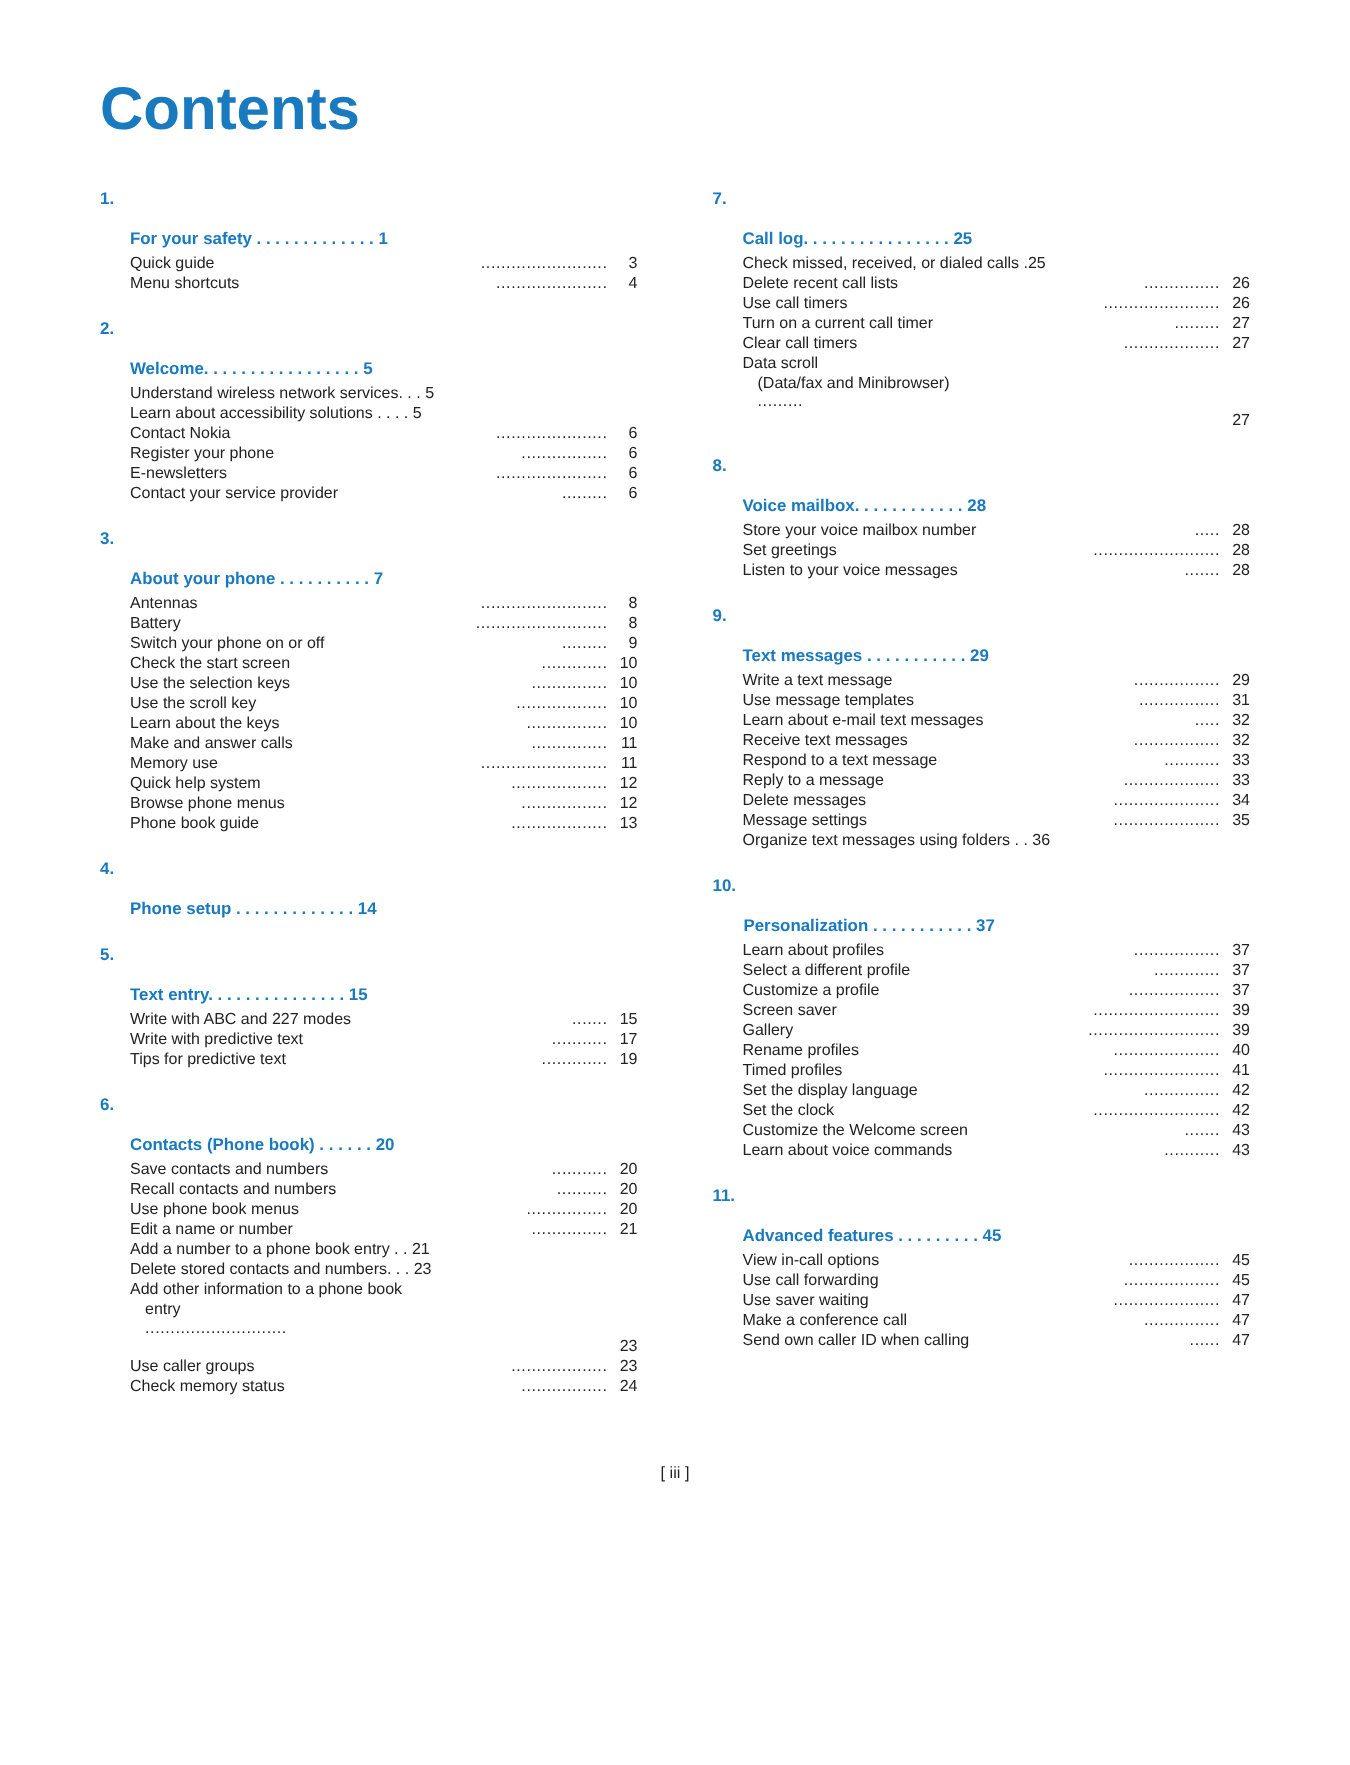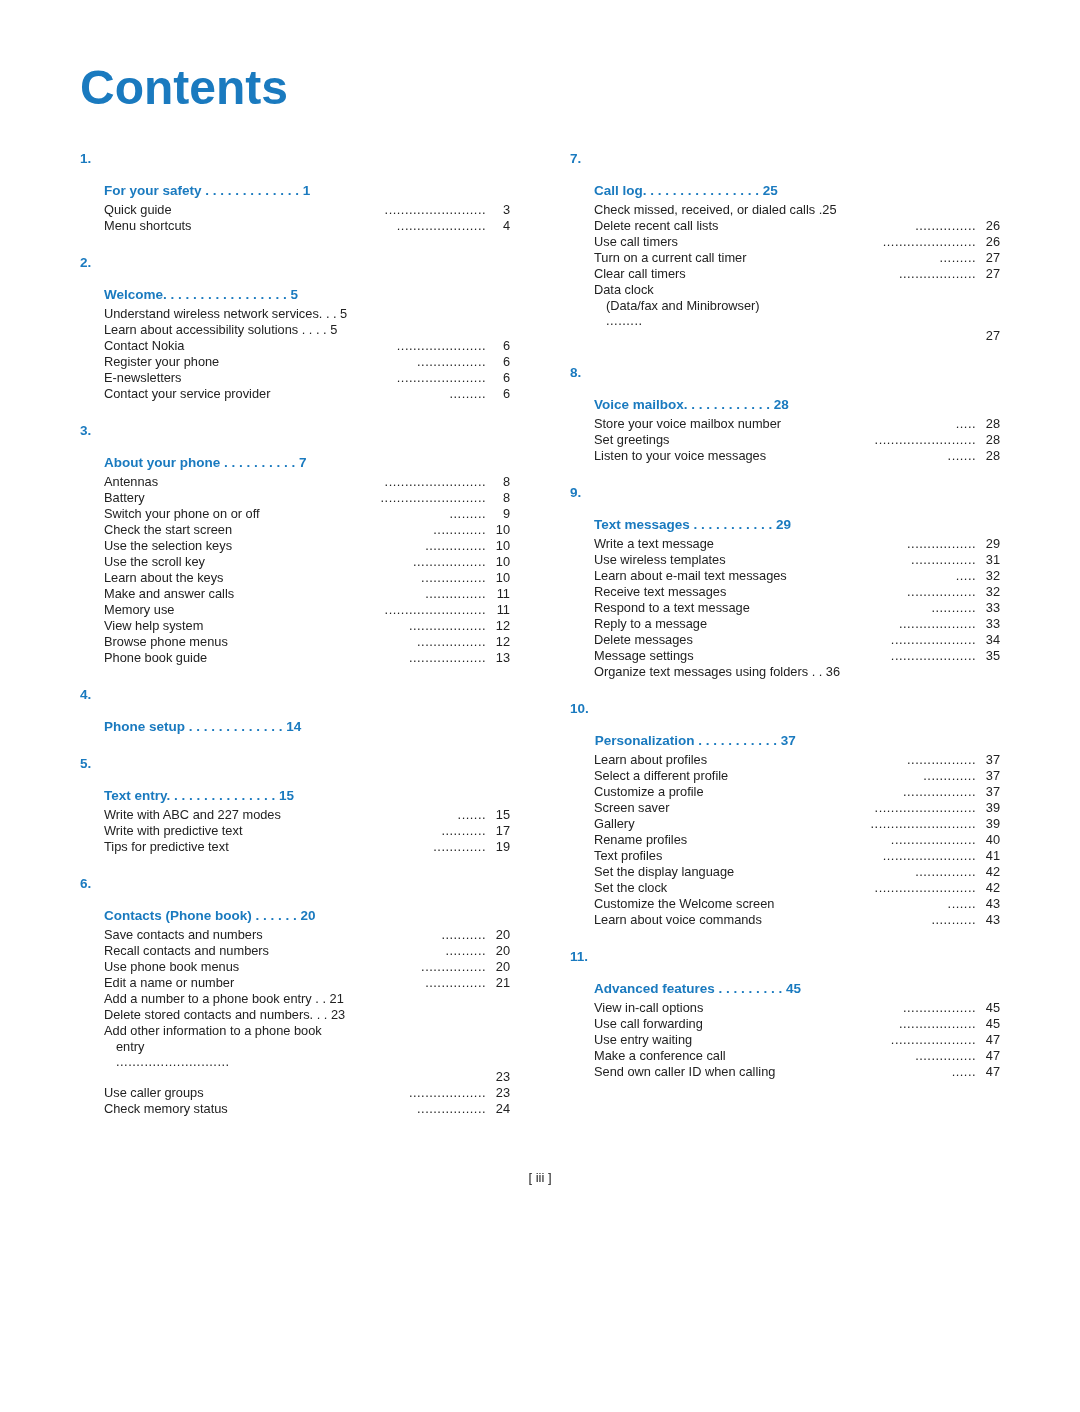--- a/index.html
+++ b/index.html
@@ -178,21 +178,21 @@
           <span class="entry-text">Make and answer calls</span>
           <span class="entry-dots">...............</span>
           <span class="entry-page">11</span>
         </div>
         <div class="entry">
           <span class="entry-text">Memory use</span>
           <span class="entry-dots">.........................</span>
           <span class="entry-page">11</span>
         </div>
         <div class="entry">
-          <span class="entry-text">View help system</span>
+          <span class="entry-text">Quick help system</span>
           <span class="entry-dots">...................</span>
           <span class="entry-page">12</span>
         </div>
         <div class="entry">
           <span class="entry-text">Browse phone menus</span>
           <span class="entry-dots">.................</span>
           <span class="entry-page">12</span>
         </div>
         <div class="entry">
           <span class="entry-text">Phone book guide</span>
@@ -301,21 +301,21 @@
           <span class="entry-text">Turn on a current call timer</span>
           <span class="entry-dots">.........</span>
           <span class="entry-page">27</span>
         </div>
         <div class="entry">
           <span class="entry-text">Clear call timers</span>
           <span class="entry-dots">...................</span>
           <span class="entry-page">27</span>
         </div>
         <div class="entry">
-          <span class="entry-text">Data clock</span>
+          <span class="entry-text">Data scroll</span>
         </div>
         <div class="entry entry-indented">
           <span class="entry-text">   (Data/fax and Minibrowser)</span>
           <span class="entry-dots">.........</span>
           <span class="entry-page">27</span>
         </div>
       </div>
       <div class="section">
         <div class="section-header">
           <span class="section-num">8.</span>
@@ -341,21 +341,21 @@
         <div class="section-header">
           <span class="section-num">9.</span>
           <span class="section-title">Text messages . . . . . . . . . . . 29</span>
         </div>
         <div class="entry">
           <span class="entry-text">Write a text message</span>
           <span class="entry-dots">.................</span>
           <span class="entry-page">29</span>
         </div>
         <div class="entry">
-          <span class="entry-text">Use wireless templates</span>
+          <span class="entry-text">Use message templates</span>
           <span class="entry-dots">................</span>
           <span class="entry-page">31</span>
         </div>
         <div class="entry">
           <span class="entry-text">Learn about e-mail text messages</span>
           <span class="entry-dots">.....</span>
           <span class="entry-page">32</span>
         </div>
         <div class="entry">
           <span class="entry-text">Receive text messages</span>
@@ -415,21 +415,21 @@
           <span class="entry-text">Gallery</span>
           <span class="entry-dots">..........................</span>
           <span class="entry-page">39</span>
         </div>
         <div class="entry">
           <span class="entry-text">Rename profiles</span>
           <span class="entry-dots">.....................</span>
           <span class="entry-page">40</span>
         </div>
         <div class="entry">
-          <span class="entry-text">Text profiles</span>
+          <span class="entry-text">Timed profiles</span>
           <span class="entry-dots">.......................</span>
           <span class="entry-page">41</span>
         </div>
         <div class="entry">
           <span class="entry-text">Set the display language</span>
           <span class="entry-dots">...............</span>
           <span class="entry-page">42</span>
         </div>
         <div class="entry">
           <span class="entry-text">Set the clock</span>
@@ -456,21 +456,21 @@
           <span class="entry-text">View in-call options</span>
           <span class="entry-dots">..................</span>
           <span class="entry-page">45</span>
         </div>
         <div class="entry">
           <span class="entry-text">Use call forwarding</span>
           <span class="entry-dots">...................</span>
           <span class="entry-page">45</span>
         </div>
         <div class="entry">
-          <span class="entry-text">Use entry waiting</span>
+          <span class="entry-text">Use saver waiting</span>
           <span class="entry-dots">.....................</span>
           <span class="entry-page">47</span>
         </div>
         <div class="entry">
           <span class="entry-text">Make a conference call</span>
           <span class="entry-dots">...............</span>
           <span class="entry-page">47</span>
         </div>
         <div class="entry">
           <span class="entry-text">Send own caller ID when calling</span>

